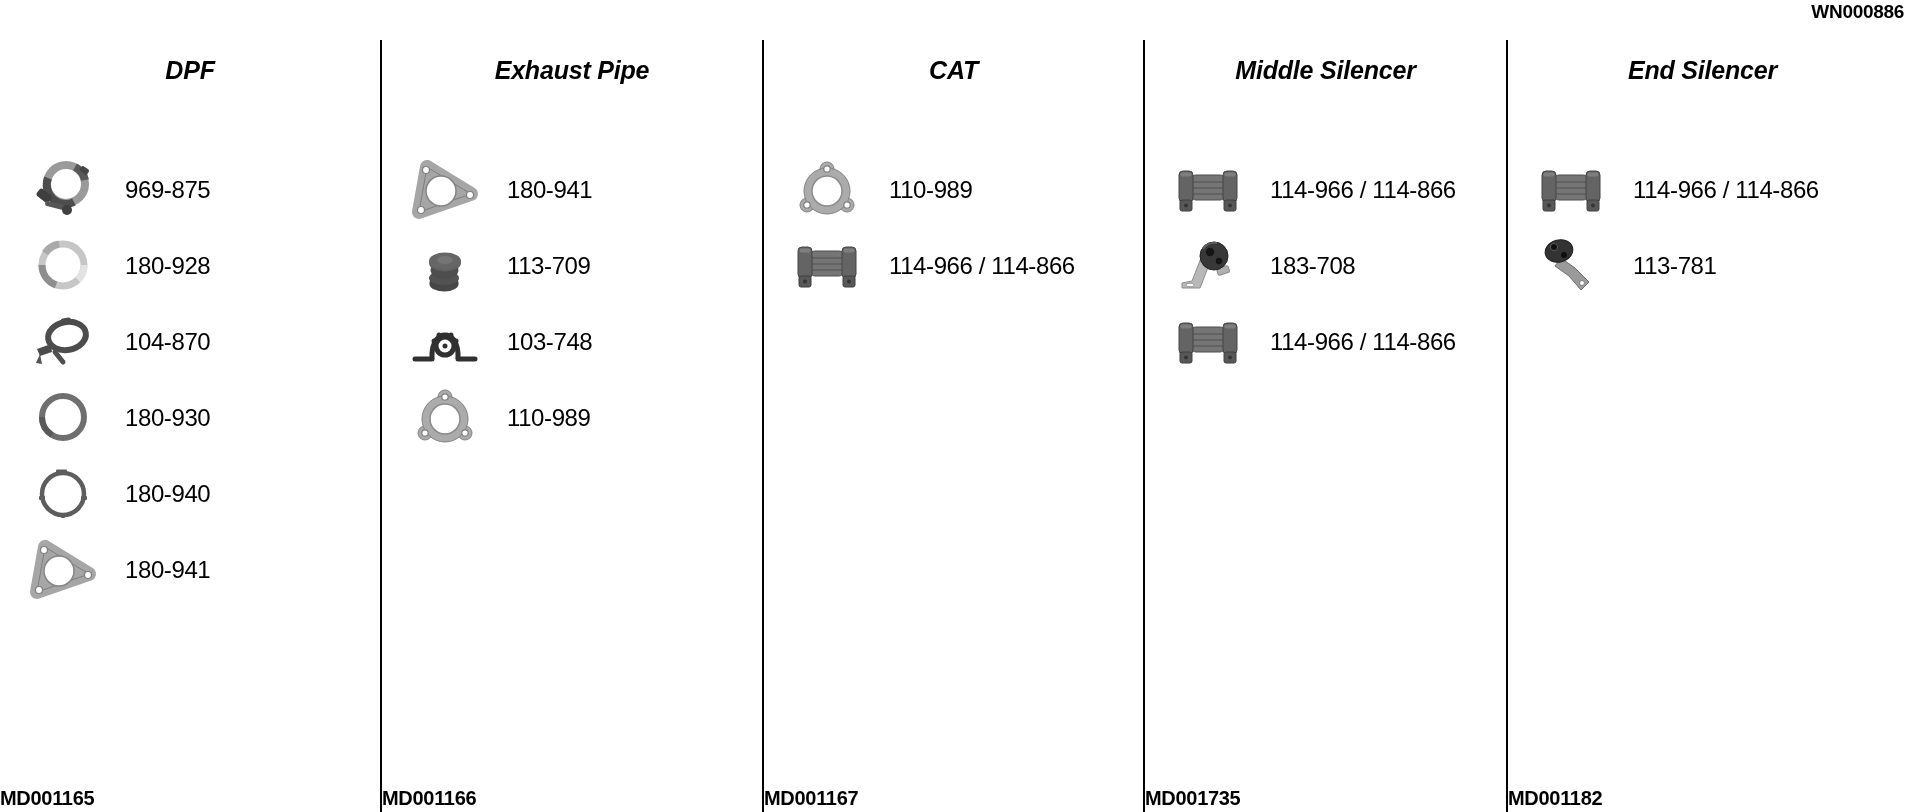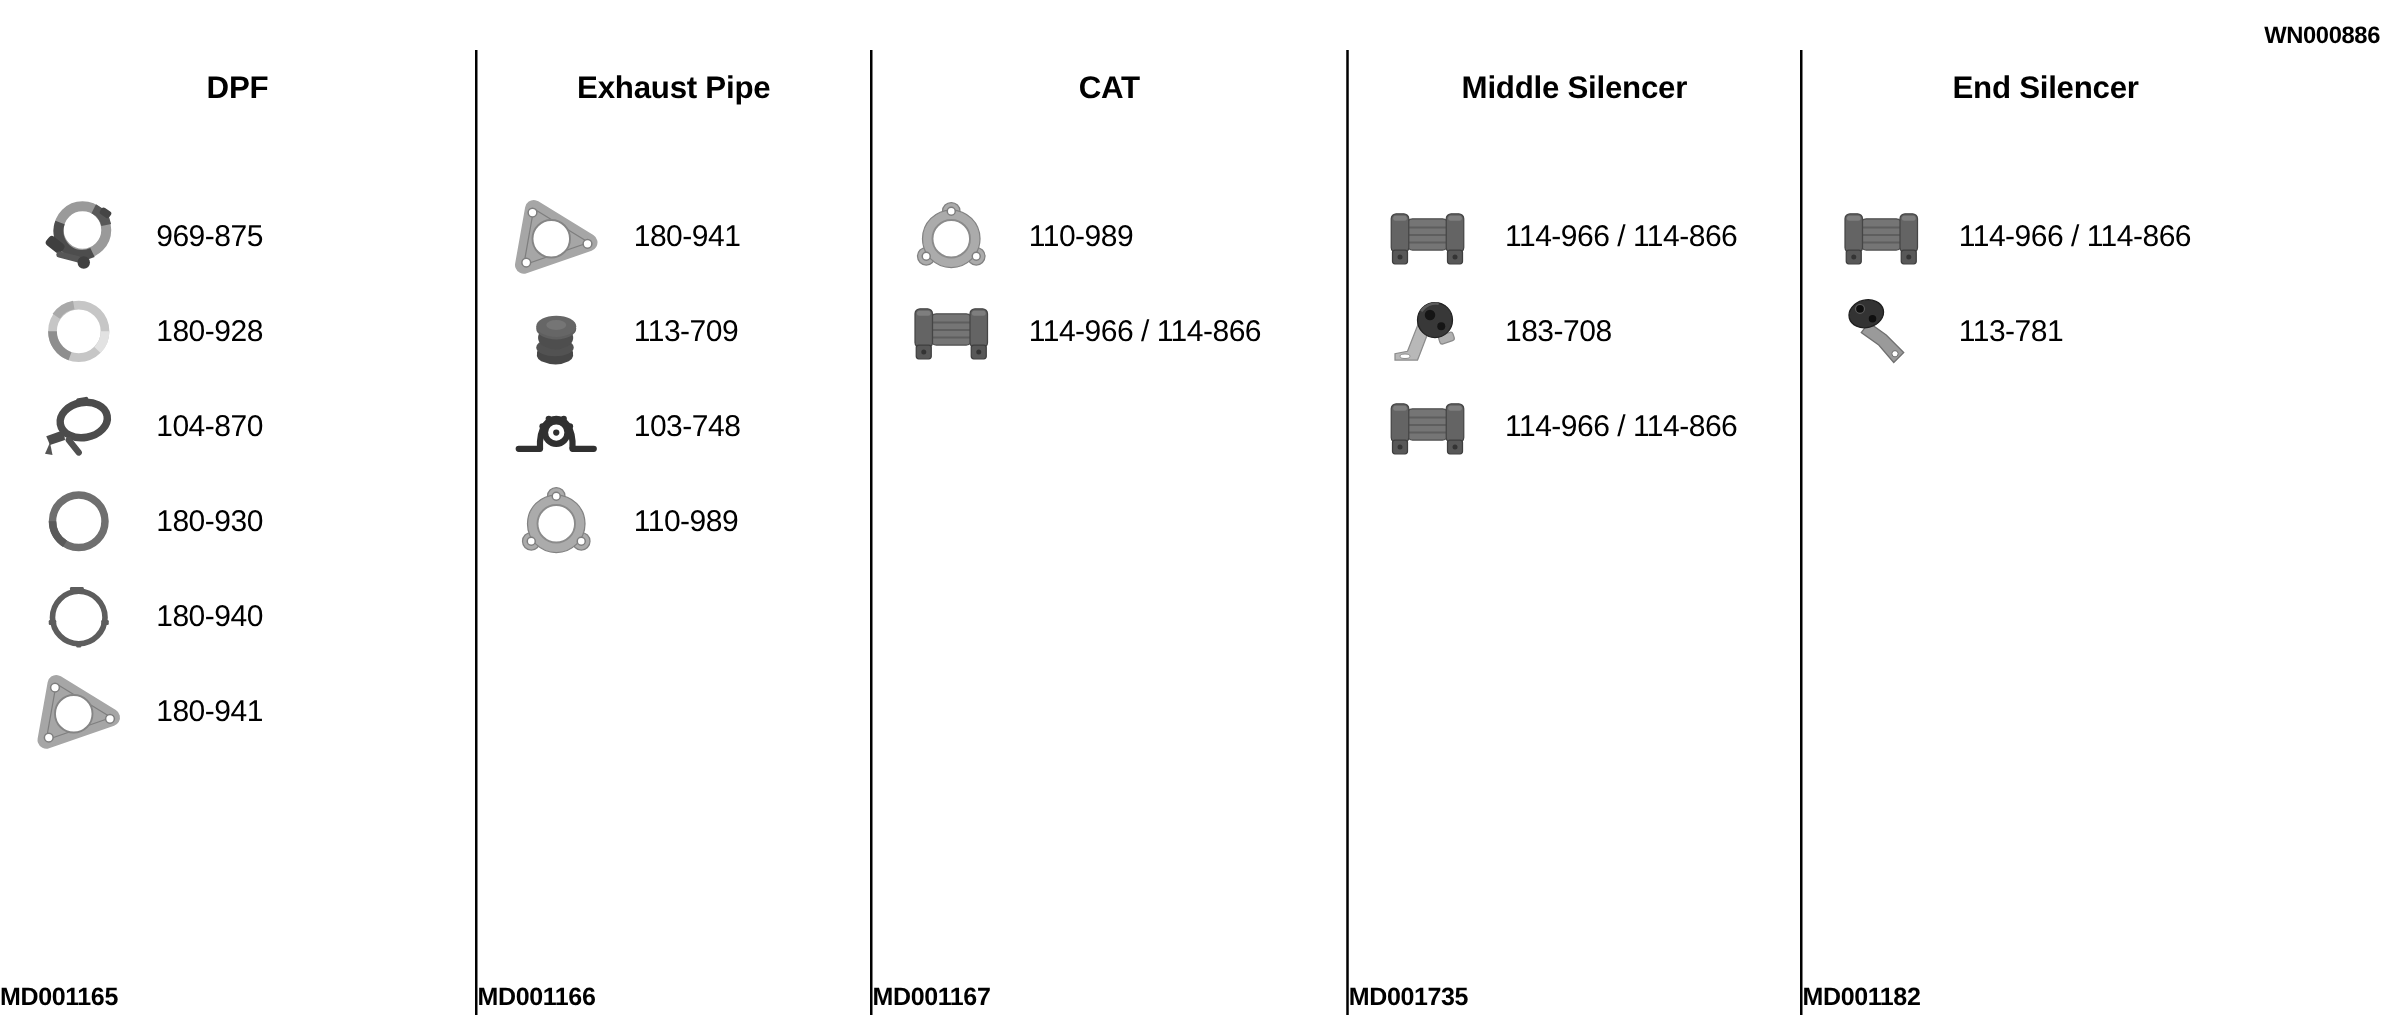--- a/index.html
+++ b/index.html
@@ -5,43 +5,43 @@
   html,body{margin:0;padding:0;background:#fff;}
   .sheet{
     position:relative;
     width:1911px;height:812px;
     background:#fff;
     font-family:"Liberation Sans","DejaVu Sans",sans-serif;
     color:#000;
     overflow:hidden;
   }
   .doc-code{
-    position:absolute;top:18px;right:7px;
+    position:absolute;top:1px;right:7px;
     font-size:19px;font-weight:bold;letter-spacing:-0.3px;
   }
   .columns{
     position:absolute;left:0;top:40px;bottom:0;right:0;
     display:flex;
   }
   .column{
     position:relative;
     box-sizing:border-box;
     flex:0 0 auto;
   }
   .column:nth-child(1){width:380px;}
-  .column:nth-child(2){width:316px;}
+  .column:nth-child(2){width:382px;}
   .column:nth-child(3){width:381px;}
   .column:nth-child(4){width:363px;}
   .column:nth-child(5){width:391px;}
   .column + .column{border-left:2px solid #000;}
   .col-title{
     margin-top:14px;
     height:32px;line-height:32px;
     text-align:center;
-    font-size:25px;font-weight:bold;letter-spacing:-0.2px;
+    font-size:25px;font-weight:bold;letter-spacing:-0.2px;font-style:italic;
   }
   .items{margin-top:66px;}
   .item{
     height:76px;
     display:flex;align-items:center;
   }
   .icon{
     width:76px;height:64px;
     margin-left:25px;
     display:flex;align-items:center;justify-content:center;

